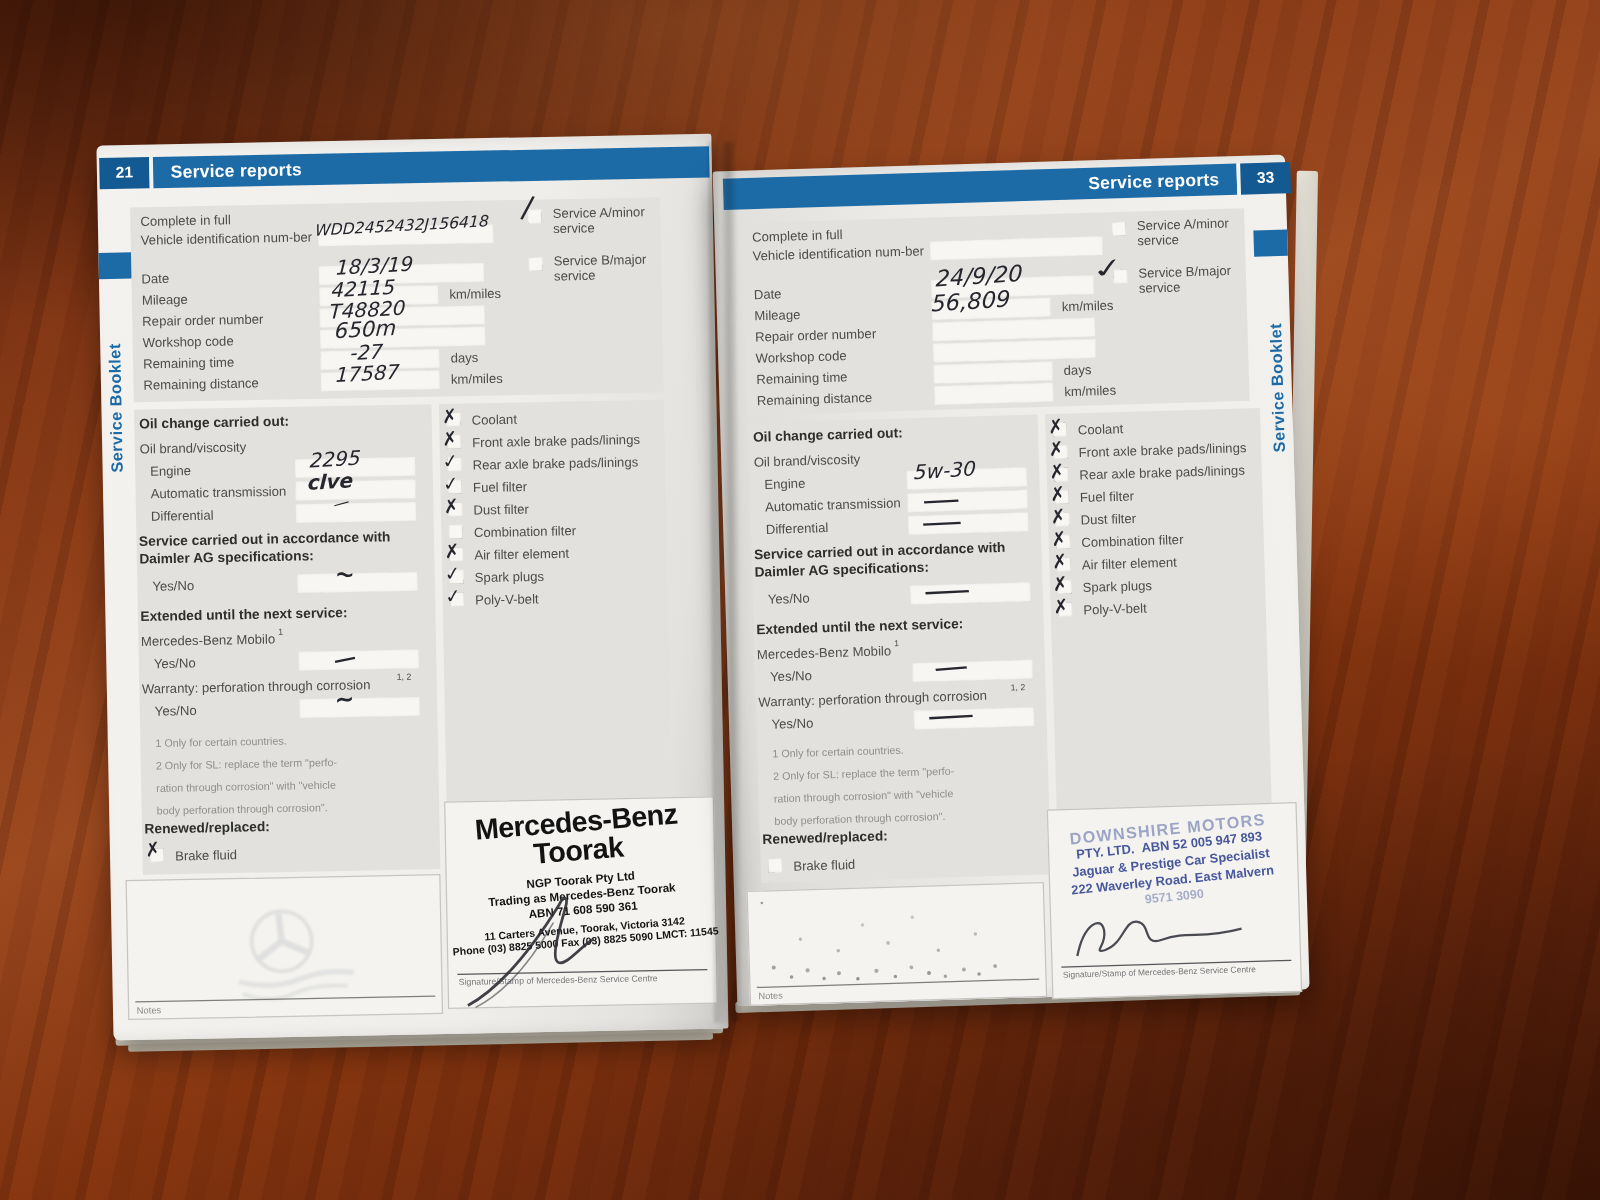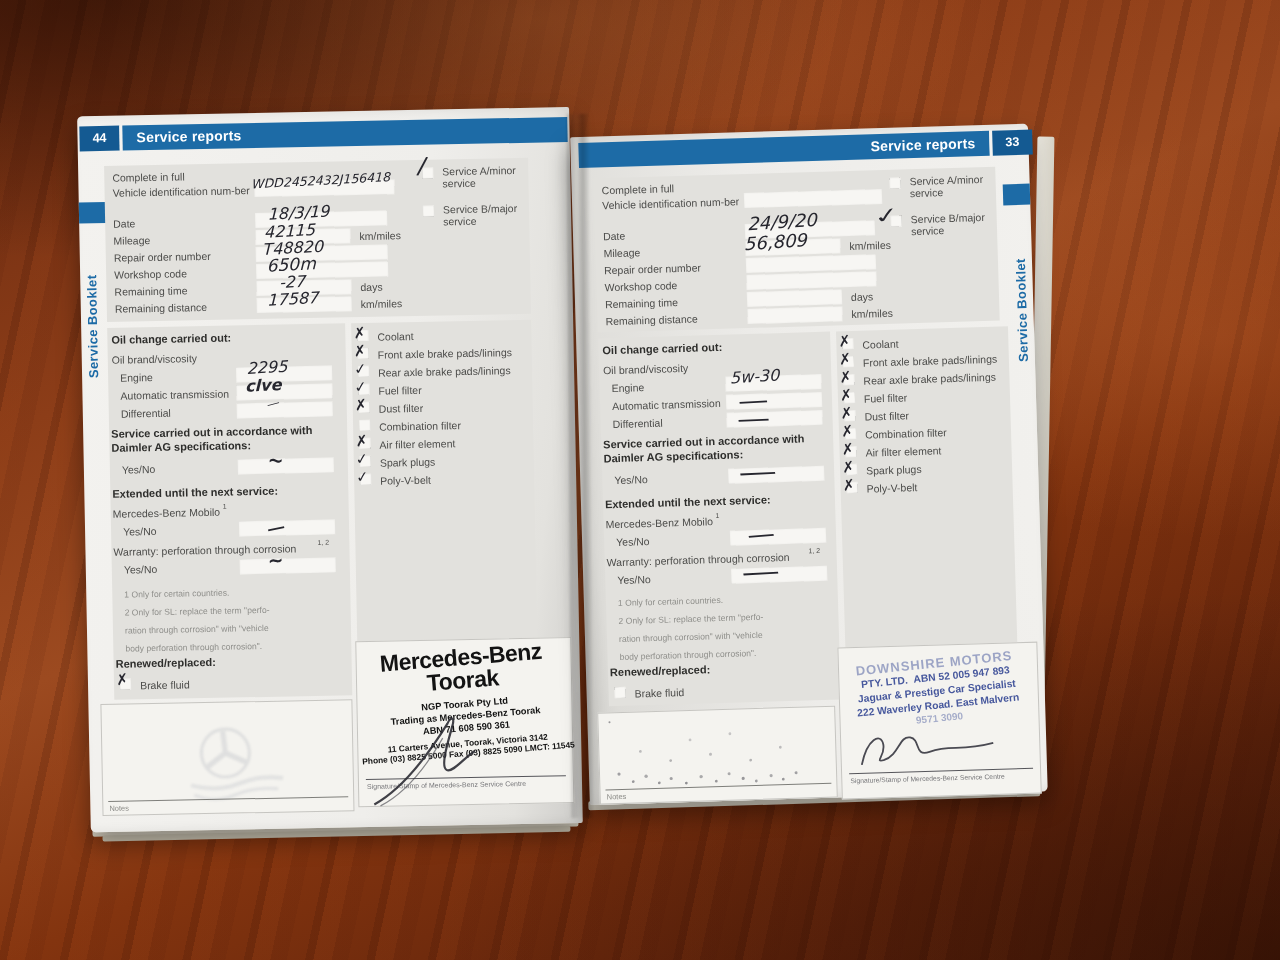--- a/index.html
+++ b/index.html
@@ -80,21 +80,21 @@
 <body>
 
 <div class="booklet">
   <div class="edge edge-b1"></div>
   <div class="edge edge-b2"></div>
   <div class="edge edge-rb"></div>
   <div class="edge edge-r1"></div>
 
   <div class="page page-l">
     <div class="hdr" style="left:2px;right:2px;top:10px;">
-      <div class="pgnum">44</div>
+      <div class="pgnum">21</div>
       <div class="hgap"></div>
       <div class="hbar l">Service reports</div>
     </div>
     <div class="tab-sq" style="left:0;top:86px;"></div>
     <div class="tab-txt" style="left:4px;top:112px;height:150px;">Service Booklet</div>
 
     <div class="panel" style="left:26px;top:50px;width:424px;height:156px;">
       <span class="lbl" style="left:8px;top:6px;">Complete in full</span>
       <span class="lbl" style="left:8px;top:21px;width:138px;">Vehicle identification num-ber</span>
       <span class="box" style="left:150px;top:19px;width:140px;"></span>

